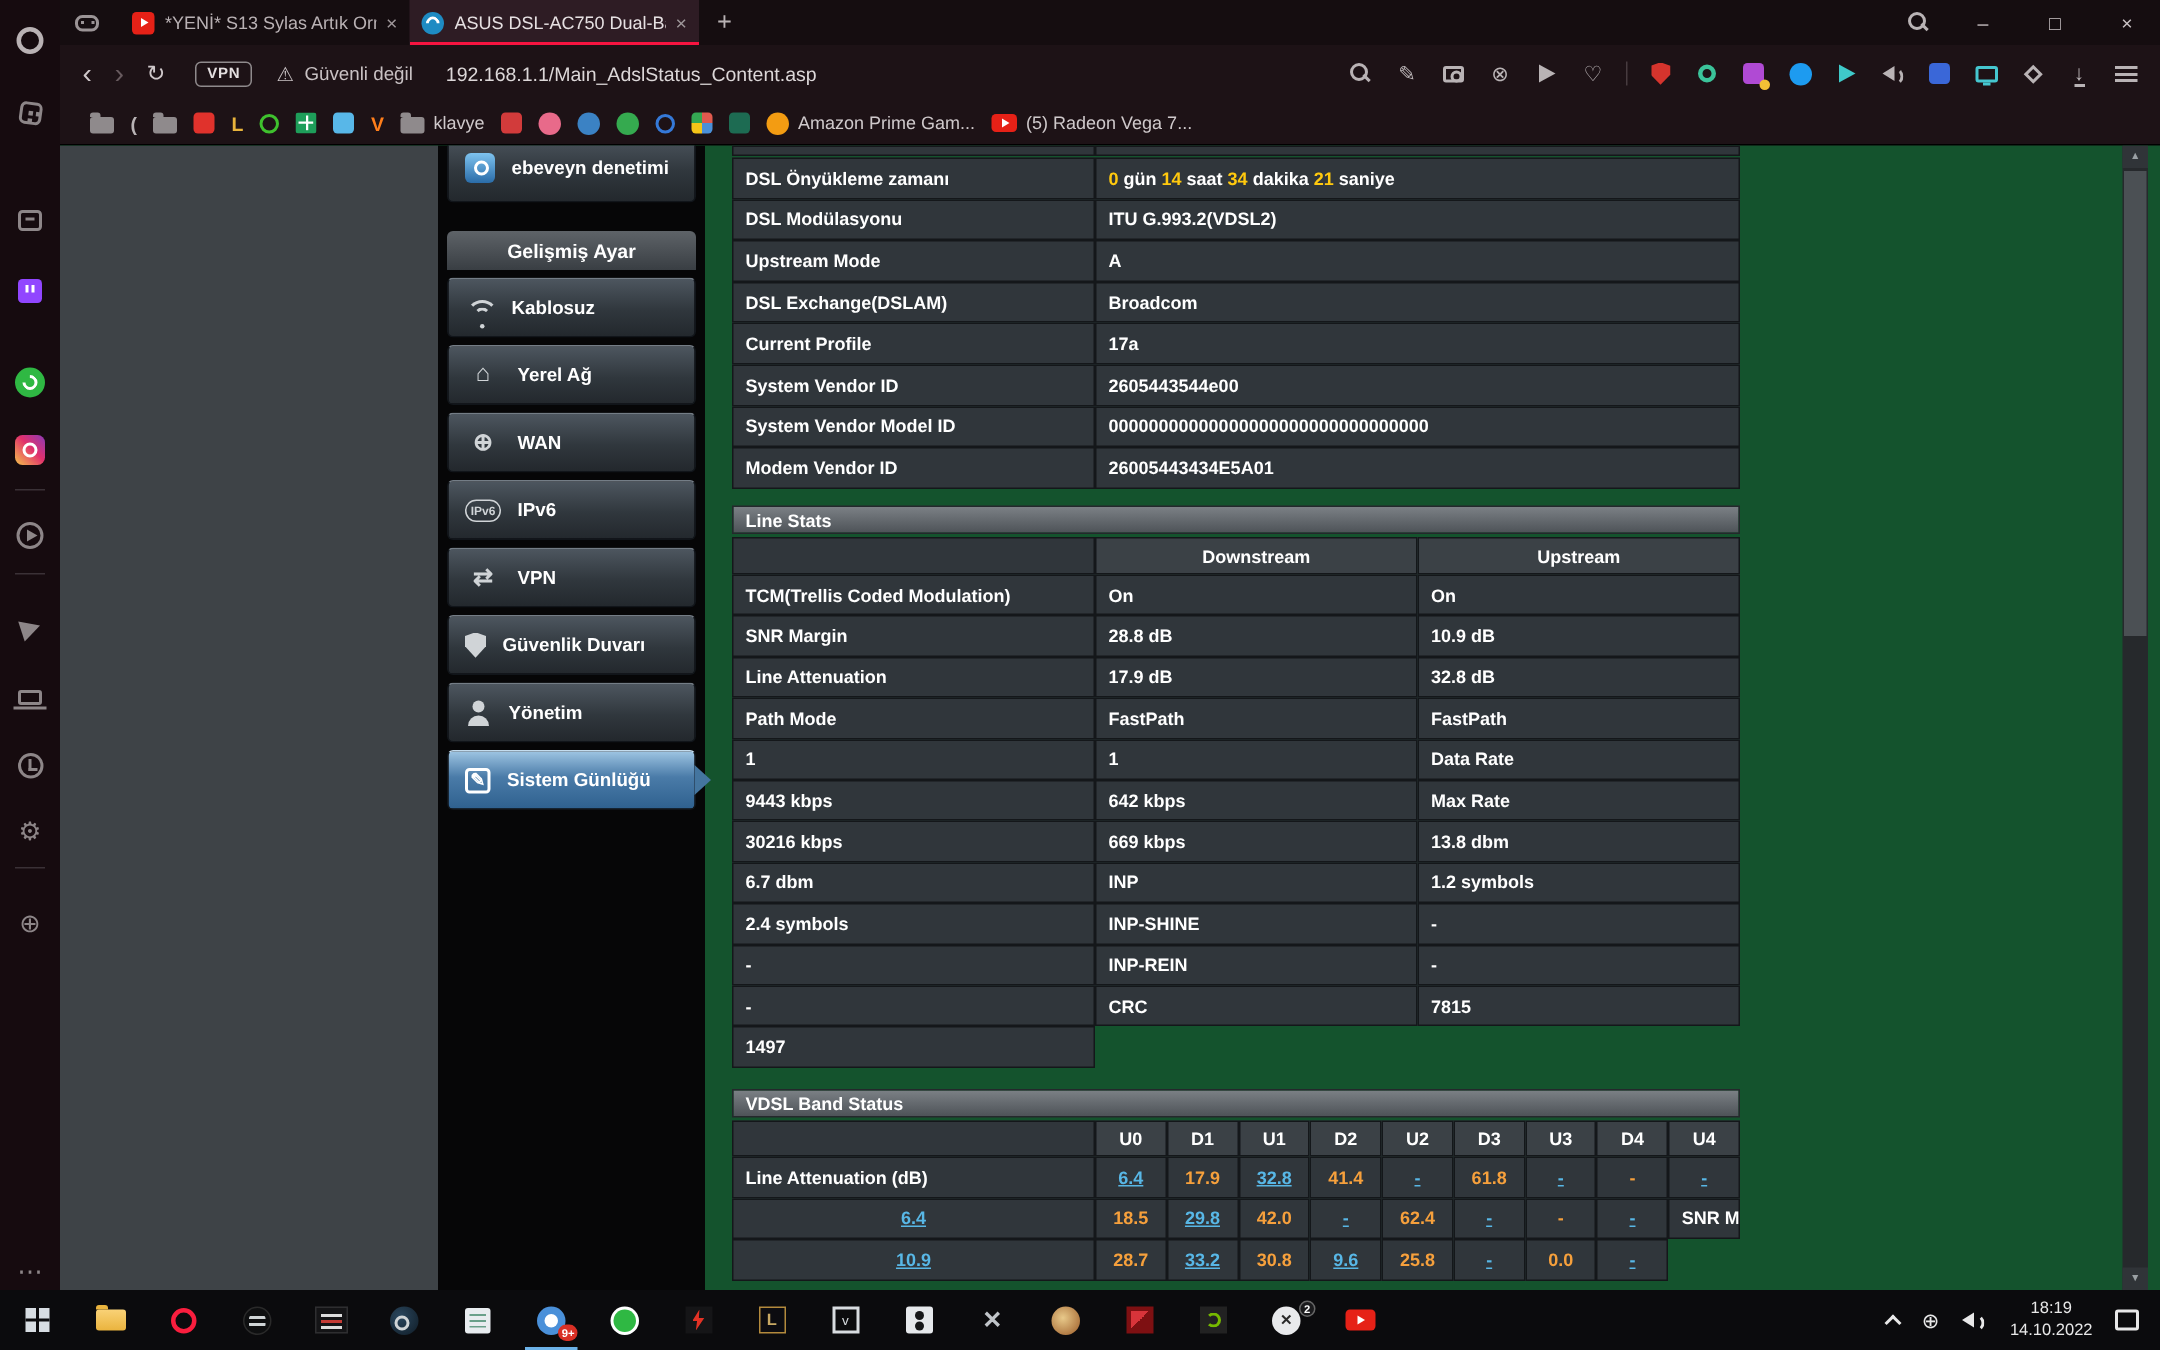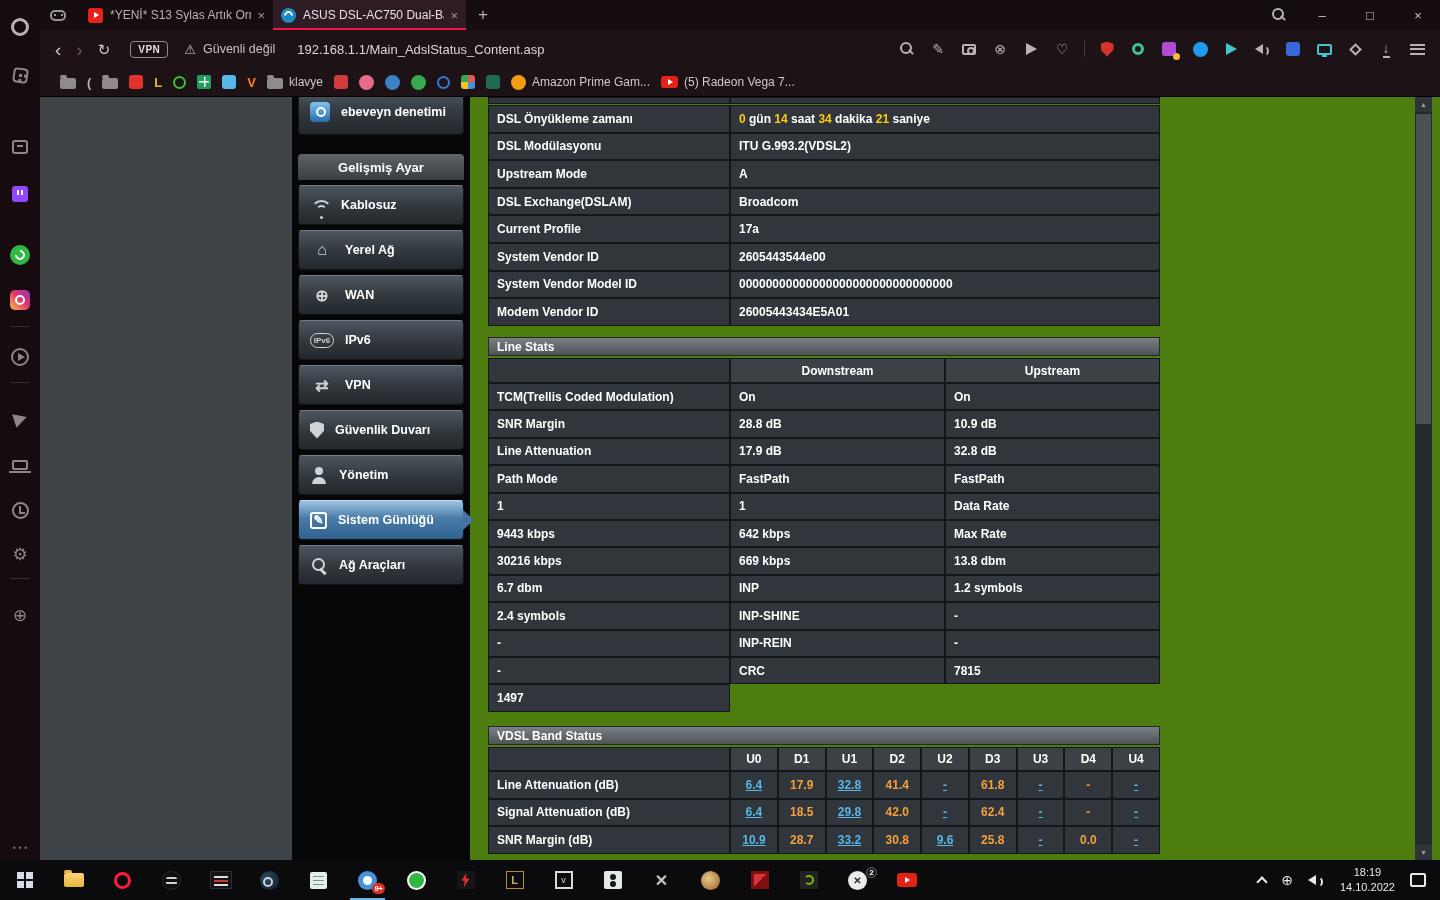--- a/index.html
+++ b/index.html
@@ -93,21 +93,21 @@
   .bmi-circle { width: 15px; height: 15px; border-radius: 50%; background: var(--c, #888); }
   .bmi-ring { width: 13px; height: 13px; border-radius: 50%; border: 2.5px solid var(--c, #888); }
   .bmi-letter { font-weight: bold; font-size: 13px; color: var(--c, #ccc); }
   .bmi-glyph { font-weight: bold; font-size: 13px; color: var(--c, #b9b3b5); }
   .bmi-grid { width: 14px; height: 14px; border-radius: 2px; background-color: var(--c, #1e9e5a); background-image: linear-gradient(#fff, #fff), linear-gradient(#fff, #fff); background-size: 1.5px 70%, 70% 1.5px; background-position: center; background-repeat: no-repeat; }
   .bmi-pin { width: 14px; height: 14px; border-radius: 3px; background: conic-gradient(#e05a4e 0 25%, #4a90d9 0 50%, #f5c518 0 75%, #34a853 0 100%); }
   .bmi-yt { width: 17px; height: 12px; background: #e62117; border-radius: 3px; position: relative; }
   .bmi-yt::after { content: ""; position: absolute; left: 7px; top: 3px; border-left: 5px solid #fff; border-top: 3px solid transparent; border-bottom: 3px solid transparent; }
 
   
-  .page { position: absolute; left: 40px; top: 97px; width: 1400px; height: 763px; background: #4d7c0f; overflow: hidden; }
+  .page { position: absolute; left: 40px; top: 97px; width: 1400px; height: 763px; background: #14532d; overflow: hidden; }
   .page-left { position: absolute; left: 0; top: 0; width: 252px; height: 763px; background: #3e4347; }
   #menu-col { position: absolute; left: 252px; top: 0; width: 178px; height: 763px; background: #060607; padding: 0 6px; overflow: visible; }
   .m-btn { height: 40px; border-radius: 4px; background: linear-gradient(#4d565f, #30373d 55%, #23282d); border: 1px solid #11151a; border-top-color: #747d86; display: flex; align-items: center; gap: 11px; padding: 0 11px; color: #fff; font-weight: bold; font-size: 12.5px; position: relative; }
   .m-btn.active { background: linear-gradient(#9dc4e2, #4a7ba8 45%, #2f618f); border-top-color: #c4dcee; }
   .m-btn.active::after { content: ""; position: absolute; right: -11px; top: 50%; transform: translateY(-50%); border-top: 10px solid transparent; border-bottom: 10px solid transparent; border-left: 11px solid #44759f; }
   .m-hdr { height: 26px; margin-top: 19px; border-radius: 4px 4px 0 0; background: linear-gradient(#5e6368, #393e43); color: #fff; font-weight: bold; font-size: 13px; display: flex; align-items: center; justify-content: center; }
   #menu-items { margin-top: 5px; display: flex; flex-direction: column; gap: 5px; }
   .m-ic { width: 24px; display: flex; align-items: center; justify-content: center; color: #d0d4d7; font-size: 16px; flex: none; }
   .mi-lock { width: 20px; height: 20px; border-radius: 4px; background: linear-gradient(#7ec3ef, #2a6ca8); position: relative; }
   .mi-lock::after { content: ""; position: absolute; left: 6px; top: 5px; width: 6px; height: 6px; border: 2px solid #fff; border-radius: 50%; }
@@ -434,24 +434,20 @@
             <span>Güvenlik Duvarı</span>
           </div>
           <div class="m-btn">
             <span class="m-ic mi-person"></span>
             <span>Yönetim</span>
           </div>
           <div class="m-btn active">
             <span class="m-ic mi-log">✎</span>
             <span>Sistem Günlüğü</span>
           </div>
-          <div class="m-btn">
-            <span class="m-ic mi-tools"></span>
-            <span>Ağ Araçları</span>
-          </div>
         </div>
     </div>
 
     <div class="grid" id="partial-row">
       <div class="cell"></div>
       <div class="cell"></div>
     </div>
 
     <div class="grid" id="dsl-rows">
         <div class="cell">DSL Önyükleme zamanı</div>
@@ -528,21 +524,20 @@
         <div class="cell">Line Attenuation (dB)</div>
         <div class="cell vv ucol">6.4</div>
         <div class="cell vv dcol">17.9</div>
         <div class="cell vv ucol">32.8</div>
         <div class="cell vv dcol">41.4</div>
         <div class="cell vv ucol">-</div>
         <div class="cell vv dcol">61.8</div>
         <div class="cell vv ucol">-</div>
         <div class="cell vv dcol">-</div>
         <div class="cell vv ucol">-</div>
-        <div class="cell">Signal Attenuation (dB)</div>
         <div class="cell vv ucol">6.4</div>
         <div class="cell vv dcol">18.5</div>
         <div class="cell vv ucol">29.8</div>
         <div class="cell vv dcol">42.0</div>
         <div class="cell vv ucol">-</div>
         <div class="cell vv dcol">62.4</div>
         <div class="cell vv ucol">-</div>
         <div class="cell vv dcol">-</div>
         <div class="cell vv ucol">-</div>
         <div class="cell">SNR Margin (dB)</div>

